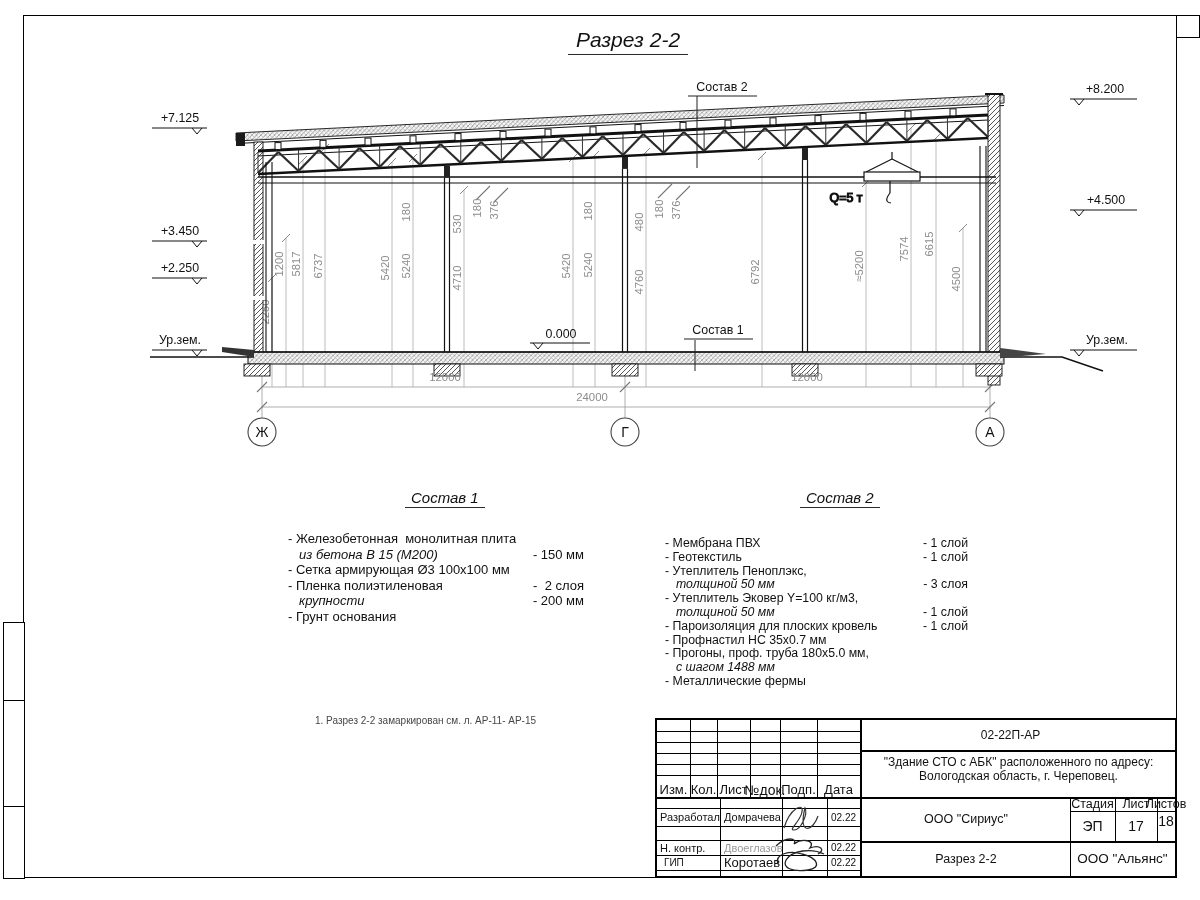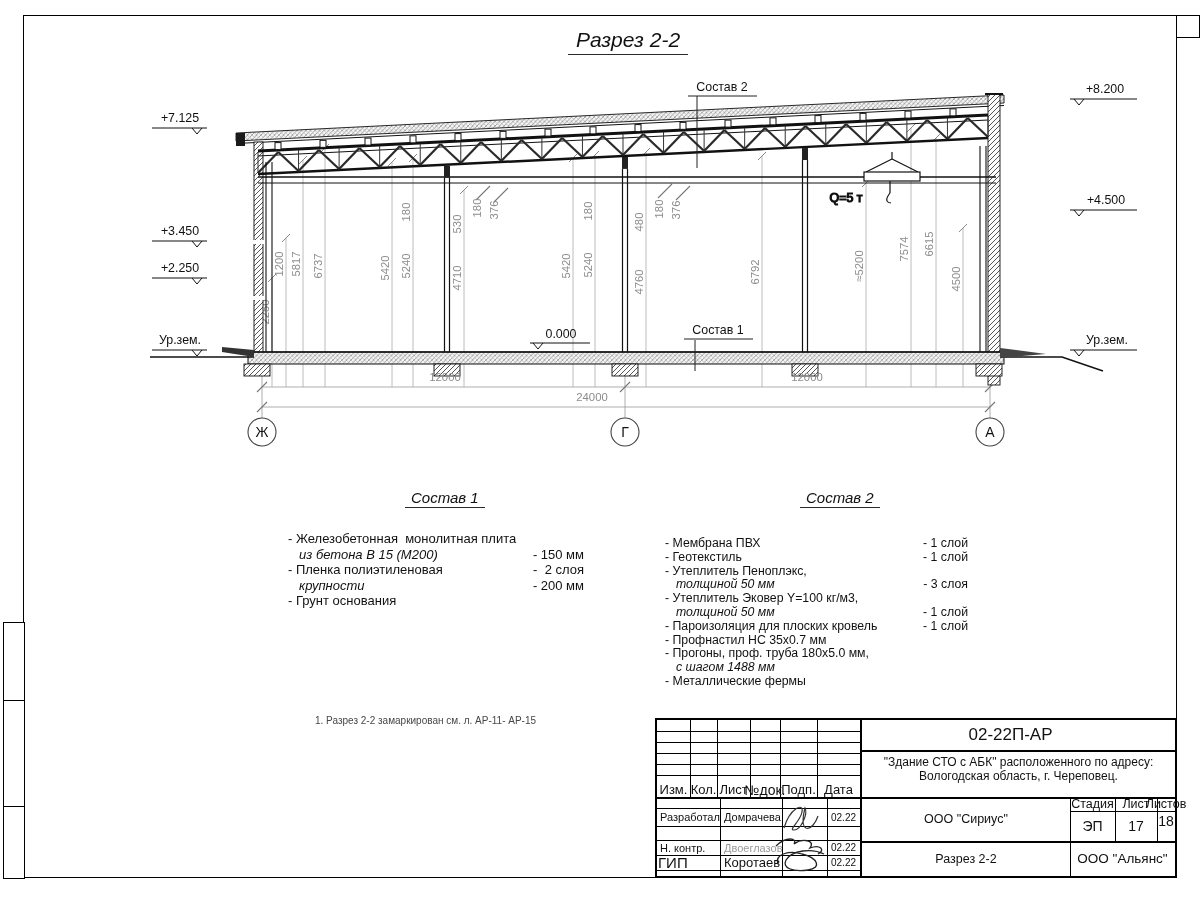--- a/index.html
+++ b/index.html
@@ -344,20 +344,24 @@
   <div class="abs spec-list" id="sostav1-list" style="left:288px;top:531px;width:296px">
       <div class="spec-line">
         <span class="t">- Железобетонная  монолитная плита</span>
         <span class="v"></span>
       </div>
       <div class="spec-line cont">
         <span class="t">из бетона В 15 (М200)</span>
         <span class="v">- 150 мм</span>
       </div>
       <div class="spec-line">
+        <span class="t">- Сетка армирующая Ø3 100х100 мм</span>
+        <span class="v"></span>
+      </div>
+      <div class="spec-line">
         <span class="t">- Пленка полиэтиленовая</span>
         <span class="v">-  2 слоя</span>
       </div>
       <div class="spec-line cont">
         <span class="t">крупности</span>
         <span class="v">- 200 мм</span>
       </div>
       <div class="spec-line">
         <span class="t">- Грунт основания</span>
         <span class="v"></span>
@@ -452,25 +456,25 @@
     <div class="tbc" style="left:160px;top:62px;width:43px;height:15px;font-size:13px">Дата</div>
 
     <div class="tbc left" style="left:3px;top:88px;width:60px;height:18px;font-size:11px">Разработал</div>
     <div class="tbc left" style="left:67px;top:88px;width:58px;height:18px;font-size:11px">Домрачева</div>
     <div class="tbc" style="left:170px;top:88px;width:33px;height:18px;font-size:10px">02.22</div>
 
     <div class="tbc left" style="left:3px;top:120px;width:60px;height:15px;font-size:11px">Н. контр.</div>
     <div class="tbc left" style="left:67px;top:120px;width:58px;height:15px;font-size:11px;color:#9a9a9a">Двоеглазов</div>
     <div class="tbc" style="left:170px;top:120px;width:33px;height:15px;font-size:10px">02.22</div>
 
-    <div class="tbc left" style="left:1px;top:135px;width:60px;height:15px;font-size:15px">ГИП</div>
+    <div class="tbc left" style="left:7px;top:135px;width:60px;height:15px;font-size:10px">ГИП</div>
     <div class="tbc left" style="left:67px;top:135px;width:58px;height:15px;font-size:13px">Коротаев</div>
     <div class="tbc" style="left:170px;top:135px;width:33px;height:15px;font-size:10px">02.22</div>
 
-    <div class="tbc" style="left:205px;top:0;width:297px;height:30px;font-size:17px">02-22П-АР</div>
+    <div class="tbc" style="left:205px;top:0;width:297px;height:30px;font-size:12px">02-22П-АР</div>
     <div class="tbc" style="left:205px;top:34px;width:313px;height:16px;font-size:12px">"Здание СТО с АБК" расположенного по адресу:</div>
     <div class="tbc" style="left:205px;top:48px;width:313px;height:16px;font-size:12px">Вологодская область, г. Череповец.</div>
     <div class="tbc" style="left:205px;top:77px;width:208px;height:44px;font-size:12.5px">ООО "Сириус"</div>
     <div class="tbc" style="left:413px;top:77px;width:45px;height:14px;font-size:12.5px">Стадия</div>
     <div class="tbc" style="left:458px;top:77px;width:42px;height:14px;font-size:12.5px">Лист</div>
     <div class="tbc" style="left:500px;top:77px;width:18px;height:14px;font-size:12.5px">Листов</div>
     <div class="tbc" style="left:413px;top:91px;width:45px;height:30px;font-size:14px">ЭП</div>
     <div class="tbc" style="left:458px;top:91px;width:42px;height:30px;font-size:14px">17</div>
     <div class="tbc" style="left:500px;top:91px;width:18px;height:20px;font-size:14px">18</div>
     <div class="tbc" style="left:205px;top:121px;width:208px;height:35px;font-size:12.5px">Разрез 2-2</div>

